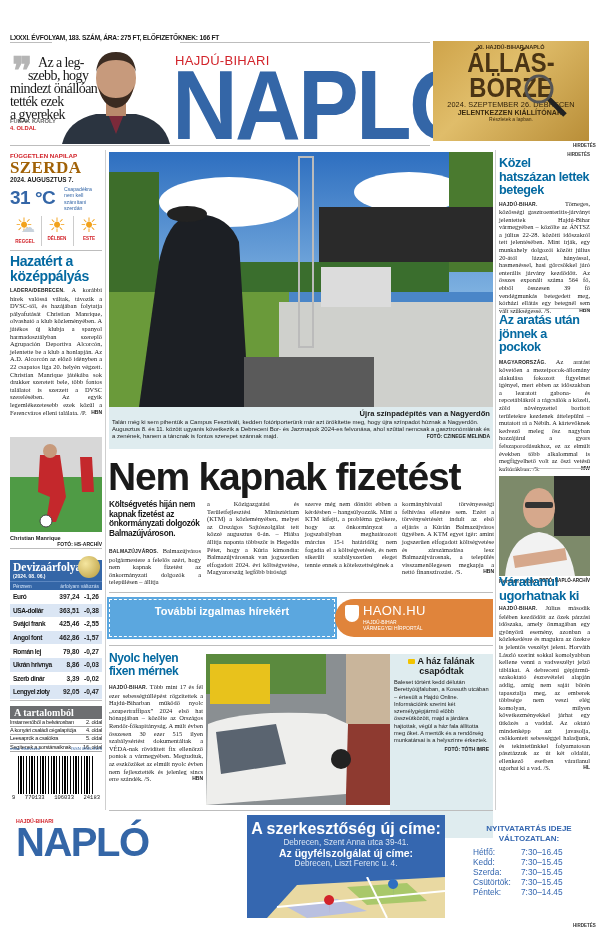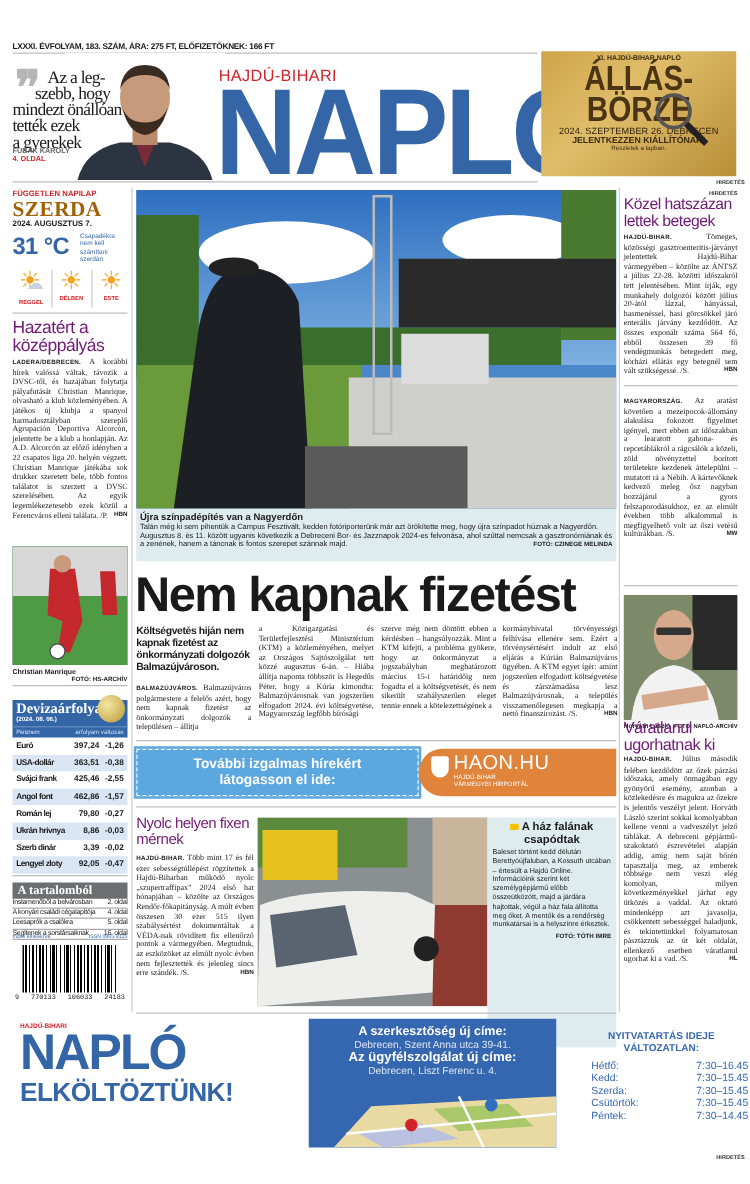--- a/index.html
+++ b/index.html
@@ -3,21 +3,21 @@
 <meta charset="utf-8">
 <style>
   * { box-sizing: border-box; margin: 0; padding: 0; }
   html, body { width: 600px; height: 947px; background: #fff; overflow: hidden; }
   body { position: relative; font-family: "Liberation Serif", serif; color: #1a1a1a; }
   .abs { position: absolute; }
   .hr { position: absolute; height: 1px; background: #bdbdbd; }
   .body-text { font-size: 6.4px; line-height: 7.6px; text-align: justify; font-family: "Liberation Serif", serif; }
   .kicker { font-family: "Liberation Sans", sans-serif; font-weight: bold; font-size: 5px; letter-spacing: 0.2px; }
   .sig { font-family: "Liberation Sans", sans-serif; font-weight: bold; font-size: 5px; float: right; }
-  h2.head { font-family: "Liberation Sans", sans-serif; font-weight: normal; color: #701a75; letter-spacing: -0.4px; }
+  h2.head { font-family: "Liberation Sans", sans-serif; font-weight: bold; color: #0369a1; letter-spacing: -0.4px; }
   .credit { font-family: "Liberation Sans", sans-serif; font-size: 5px; font-weight: bold; }
   .tiny { font-family: "Liberation Sans", sans-serif; font-size: 4.5px; font-weight: bold; color: #333; }
 
   
   #issue-line { left: 10px; top: 34px; font-size: 6.6px; font-weight: bold; font-family: "Liberation Sans", sans-serif; letter-spacing: -0.2px; }
   #quote-box { left: 10px; top: 56px; width: 90px; }
   #quote-mark { position: absolute; left: 2px; top: 0px; font-size: 38px; line-height: 30px; color: #b5b5b5; font-family: "Liberation Sans", sans-serif; font-weight: bold; }
   #quote-text { position: absolute; left: 0; top: 0; width: 92px; font-family: "Liberation Serif", serif; font-size: 14px; line-height: 13px; letter-spacing: -0.6px; }
   #quote-text .l1 { padding-left: 28px; display: block; }
   #quote-text .l2 { padding-left: 18px; display: block; }
@@ -61,52 +61,52 @@
   .toc-row { display: flex; justify-content: space-between; font-family: "Liberation Sans", sans-serif; font-size: 5.6px; line-height: 7.2px; border-bottom: 1px solid #aaa; letter-spacing: -0.25px; }
 
   
   #barcode { left: 12px; top: 748px; width: 88px; height: 48px; }
   #barcode .bars { height: 38px; background: repeating-linear-gradient(90deg,#000 0 1px,#fff 1px 2px,#000 2px 4px,#fff 4px 5px,#000 5px 6px,#fff 6px 8px,#000 8px 9px,#fff 9px 11px); margin: 0 6px; }
   #barcode .digits { font-family: "Liberation Mono", monospace; font-size: 5.5px; display: flex; justify-content: space-between; }
 
   
   #main-photo { left: 109px; top: 152px; width: 384px; height: 255px; overflow: hidden; background: #4a86c8; }
   #photo-caption-box { left: 109px; top: 407px; width: 384px; height: 42px; background: #dfecef; padding: 2px 3px; }
-  #photo-caption-title { font-family: "Liberation Sans", sans-serif; font-weight: bold; font-size: 7.6px; }
+  #photo-caption-title { font-family: "Liberation Sans", sans-serif; font-weight: bold; font-size: 7.6px; text-align: right; }
   #photo-caption-text { font-family: "Liberation Sans", sans-serif; font-size: 6px; line-height: 7px; margin-top: 1px; }
 
   #lead-headline { left: 108px; top: 455px; font-family: "Liberation Sans", sans-serif; font-weight: bold; font-size: 39px; letter-spacing: -1.2px; line-height: 44px; }
   #lead-deck { left: 109px; top: 500px; width: 92px; font-family: "Liberation Sans", sans-serif; font-weight: bold; font-size: 8.3px; line-height: 9.6px; letter-spacing: -0.3px; }
   .lead-col { position: absolute; top: 500px; width: 92px; }
 
   #promo { left: 109px; top: 599px; width: 384px; height: 38px; }
   #promo-left { position: absolute; left: 0; top: 0; width: 226px; height: 38px; background: #5ba7df; border: 1px dashed #fff; outline: 2px solid #5ba7df; color: #fff; text-align: center; padding-top: 5px; font-family: "Liberation Sans", sans-serif; font-weight: bold; font-size: 11px; line-height: 13px; }
   #promo-right { position: absolute; left: 226px; top: 0; width: 158px; height: 38px; background: #e0843b; border-radius: 20px 0 0 20px; color: #fff; padding: 3px 0 0 28px; font-family: "Liberation Sans", sans-serif; }
-  #promo-right .logo { font-size: 16px; font-weight: normal; letter-spacing: 0.4px; line-height: 17px; }
+  #promo-right .logo { font-size: 13px; font-weight: normal; letter-spacing: 0.4px; line-height: 17px; }
   #promo-right .sub { font-size: 5px; line-height: 6px; }
   #shield { position: absolute; left: 10px; top: 6px; width: 14px; height: 17px; background: #fff; border-radius: 2px 2px 7px 7px; }
 
   #car-photo { left: 206px; top: 654px; width: 184px; height: 151px; overflow: hidden; background: #ccc; }
   #short-box { left: 390px; top: 654px; width: 103px; height: 184px; background: #dfecef; padding: 3px 4px; }
   #short-title { font-family: "Liberation Sans", sans-serif; font-weight: bold; font-size: 9px; line-height: 9.5px; text-align: center; }
   #short-text { font-family: "Liberation Sans", sans-serif; font-size: 5.7px; line-height: 7.3px; margin-top: 3px; }
 
   
   #ad-bottom-left { left: 16px; top: 818px; width: 225px; height: 100px; }
   #abl-sub { font-family: "Liberation Sans", sans-serif; font-weight: bold; font-size: 5.2px; color: #d2232a; }
   #abl-logo { font-family: "Liberation Sans", sans-serif; font-weight: bold; font-size: 40px; line-height: 36px; color: #3466a7; letter-spacing: -1.5px; }
   #abl-moved { font-family: "Liberation Sans", sans-serif; font-weight: bold; font-size: 21px; color: #3466a7; letter-spacing: -0.5px; margin-top: 3px; }
   #ad-bottom-mid { left: 247px; top: 815px; width: 198px; height: 103px; background: #3567b0; color: #fff; text-align: center; overflow: hidden; font-family: "Liberation Sans", sans-serif; }
-  #abm-h1 { font-weight: bold; font-size: 10px; margin-top: 5px; }
+  #abm-h1 { font-weight: bold; font-size: 16px; margin-top: 5px; }
   #abm-a1 { font-size: 8.2px; color: #dbe6f4; }
   #abm-h2 { font-weight: bold; font-size: 10.5px; }
   #abm-a2 { font-size: 8.2px; color: #dbe6f4; }
   #ad-bottom-right { left: 458px; top: 818px; width: 142px; height: 100px; font-family: "Liberation Sans", sans-serif; color: #3567b0; }
   #abr-title { font-weight: bold; font-size: 8px; text-align: center; line-height: 9.5px; }
-  .hours-row { display: flex; font-size: 8.3px; line-height: 10px; padding-left: 15px; gap: 36px; }
+  .hours-row { display: flex; font-size: 8.3px; line-height: 10px; padding-left: 15px; }
   .hours-row span:first-child { width: 48px; }
 
   
   .rcol { position: absolute; left: 499px; width: 91px; }
   #horvath-photo { left: 499px; top: 476px; width: 91px; height: 100px; overflow: hidden; background: #9a9a9a; }
 </style>
 </head>
 <body>
 
 <div class="abs" id="issue-line">LXXXI. ÉVFOLYAM, 183. SZÁM, ÁRA: 275 FT, ELŐFIZETŐKNEK: 166 FT</div>
@@ -338,21 +338,20 @@
   <div class="body-text">
     <span>kormányhivatal törvényességi felhívása ellenére sem. Ezért a törvénysértésért indult az első eljárás a Kúrián Balmazújváros ügyében. A KTM egyet ígér: amint jogszerűen elfogadott költségvetése és zárszámadása lesz Balmazújvárosnak, a település visszamenőlegesen megkapja a nettó finanszírozást. /S.</span>
     <span class="sig">HBN</span>
   </div>
 </div>
 <div class="hr" style="left:109px; top:592px; width:384px;"></div>
 
 <div class="abs" id="promo">
   <div id="promo-left">
     <div>További izgalmas hírekért</div>
-    <div>látogasson el ide:</div>
   </div>
   <div id="promo-right">
     <div id="shield"></div>
     <div class="logo">HAON.HU</div>
     <div class="sub">HAJDÚ-BIHAR</div>
     <div class="sub">VÁRMEGYEI HÍRPORTÁL</div>
   </div>
 </div>
 <div class="hr" style="left:109px; top:645px; width:384px;"></div>
 
@@ -390,20 +389,21 @@
   <div class="tiny" style="text-align:right;">HIRDETÉS</div>
   <h2 class="head" style="font-size:12.6px; line-height:13.5px;">Közel hatszázan lettek betegek</h2>
   <div class="body-text" style="margin-top:2px;">
     <span class="kicker">HAJDÚ-BIHAR.</span>
     <span>Tömeges, közösségi gasztroenteritis-járványt jelentettek Hajdú-Bihar vármegyében – közölte az ÁNTSZ a július 22-28. közötti időszakról tett jelentésében. Mint írják, egy munkahely dolgozói között július 20-ától lázzal, hányással, hasmenéssel, hasi görcsökkel járó enterális járvány kezdődött. Az összes exponált száma 564 fő, ebből összesen 39 fő vendégmunkás betegedett meg, kórházi ellátás egy betegnél sem vált szükségessé. /S.</span>
     <span class="sig">HBN</span>
   </div>
 </div>
 <div class="hr" style="left:499px; top:308px; width:91px;"></div>
 <div class="rcol" style="top:314px;">
+  <h2 class="head" style="font-size:12.6px; line-height:13.5px;">Az aratás után jönnek a pockok</h2>
   <div class="body-text" style="margin-top:3px;">
     <span class="kicker">MAGYARORSZÁG.</span>
     <span>Az aratást követően a mezeipocok-állomány alakulása fokozott figyelmet igényel, mert ebben az időszakban a learatott gabona- és repcetáblákról a rágcsálók a közeli, zöld növényzettel borított területekre kezdenek áttelepülni – mutatott rá a Nébih. A kártevőknek kedvező meleg ősz nagyban hozzájárul a gyors felszaporodásukhoz, ez az elmúlt években több alkalommal is megfigyelhető volt az őszi vetésű kultúrákban. /S.</span>
     <span class="sig">MW</span>
   </div>
 </div>
 <div class="hr" style="left:499px; top:468px; width:91px;"></div>
 
 <div class="abs" id="horvath-photo">
   <svg width="91" height="100" viewBox="0 0 91 100">
@@ -424,21 +424,20 @@
   <div class="body-text" style="margin-top:1px;">
     <span class="kicker">HAJDÚ-BIHAR.</span>
     <span>Július második felében kezdődött az őzek párzási időszaka, amely önmagában egy gyönyörű esemény, azonban a közlekedésre és magukra az őzekre is jelentős veszélyt jelent. Horváth László szerint sokkal komolyabban kellene venni a vadveszélyt jelző táblákat. A debreceni gépjármű-szakoktató észrevételei alapján addig, amíg nem saját bőrén tapasztalja meg, az emberek többsége nem veszi elég komolyan, milyen következményekkel járhat egy ütközés a vaddal. Az oktató mindenképp azt javasolja, csökkentett sebességgel haladjunk, és tekintetünkkel folyamatosan pásztázzuk az út két oldalát, ellenkező esetben váratlanul ugorhat ki a vad. /S.</span>
     <span class="sig">HL</span>
   </div>
 </div>
 
 <div class="abs" id="ad-bottom-left">
   <div id="abl-sub">HAJDÚ-BIHARI</div>
   <div id="abl-logo">NAPLÓ</div>
-  <div id="abl-moved">ELKÖLTÖZTÜNK!</div>
 </div>
 <div class="abs" id="ad-bottom-mid">
   <div id="abm-h1">A szerkesztőség új címe:</div>
   <div id="abm-a1">Debrecen, Szent Anna utca 39-41.</div>
   <div id="abm-h2">Az ügyfélszolgálat új címe:</div>
   <div id="abm-a2">Debrecen, Liszt Ferenc u. 4.</div>
   <svg class="abs" style="left:0; top:62px;" width="198" height="41" viewBox="0 0 198 41">
     <path d="M20 41 L50 8 L198 0 L198 41 Z" fill="#e9d9a2"></path>
     <path d="M40 30 L90 22 L120 34 L60 41 Z" fill="#b9c0e0"></path>
     <path d="M100 10 L160 6 L180 24 L120 28 Z" fill="#a9c86a"></path>

